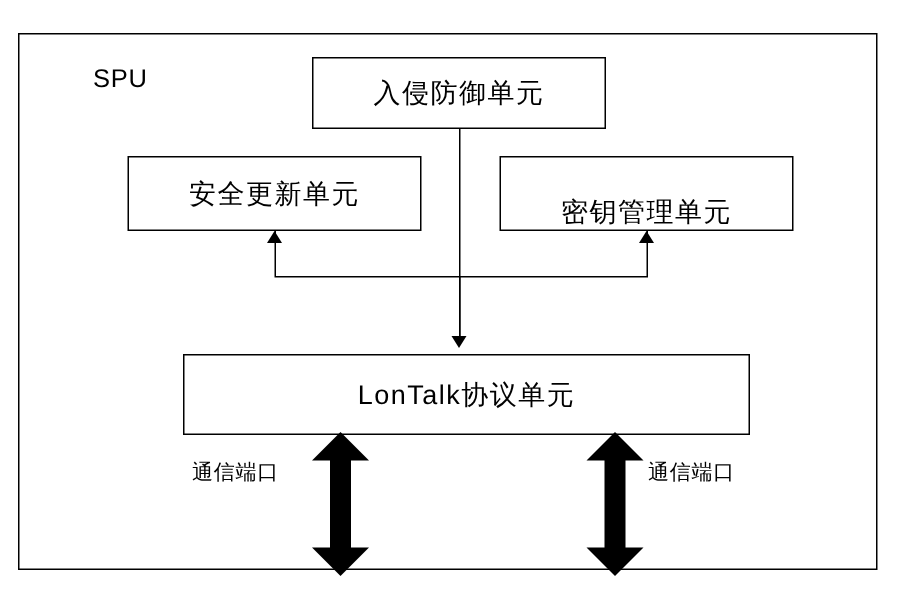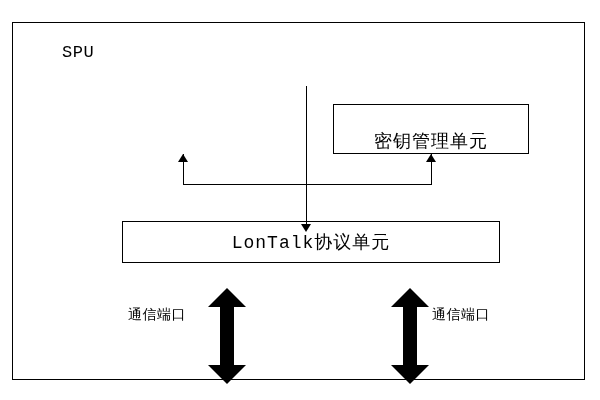--- a/index.html
+++ b/index.html
@@ -9,21 +9,20 @@
   }
   body {
     font-family: "Liberation Sans", sans-serif;
   }
   #canvas {
     position: relative;
     width: 600px;
     height: 400px;
     background: #ffffff;
     overflow: hidden;
-    font-family: Liberation Mono, monospace;
   }
   .outer-frame {
     position: absolute;
     left: 12px;
     top: 22px;
     width: 573px;
     height: 358px;
     border: 1px solid #000000;
     box-sizing: border-box;
     background: #ffffff;
@@ -62,23 +61,23 @@
   }
   #node-keymgmt {
     left: 333px;
     top: 104px;
     width: 196px;
     height: 50px;
     align-items: flex-end;
   }
   #node-lontalk {
     left: 122px;
-    top: 221px;
+    top: 236px;
     width: 378px;
-    height: 42px;
+    height: 54px;
   }
   
   .line {
     position: absolute;
     background: #000000;
   }
   .vline { width: 1px; }
   .hline { height: 1px; }
 
   
@@ -148,21 +147,27 @@
 </style>
 </head>
 <body>
 
 <div id="canvas">
 
   <div class="outer-frame"></div>
 
   <div class="spu-label">SPU</div>
 
-
+  <div class="node" id="node-ips">
+    <span>入侵防御单元</span>
+  </div>
+
+  <div class="node" id="node-secupdate">
+    <span>安全更新单元</span>
+  </div>
 
   <div class="node" id="node-keymgmt">
     <span>密钥管理单元</span>
   </div>
 
   <div class="node" id="node-lontalk">
     <span>LonTalk协议单元</span>
   </div>
 
   <div class="line vline" style="left:306px; top:86px; height:138px;"></div>

